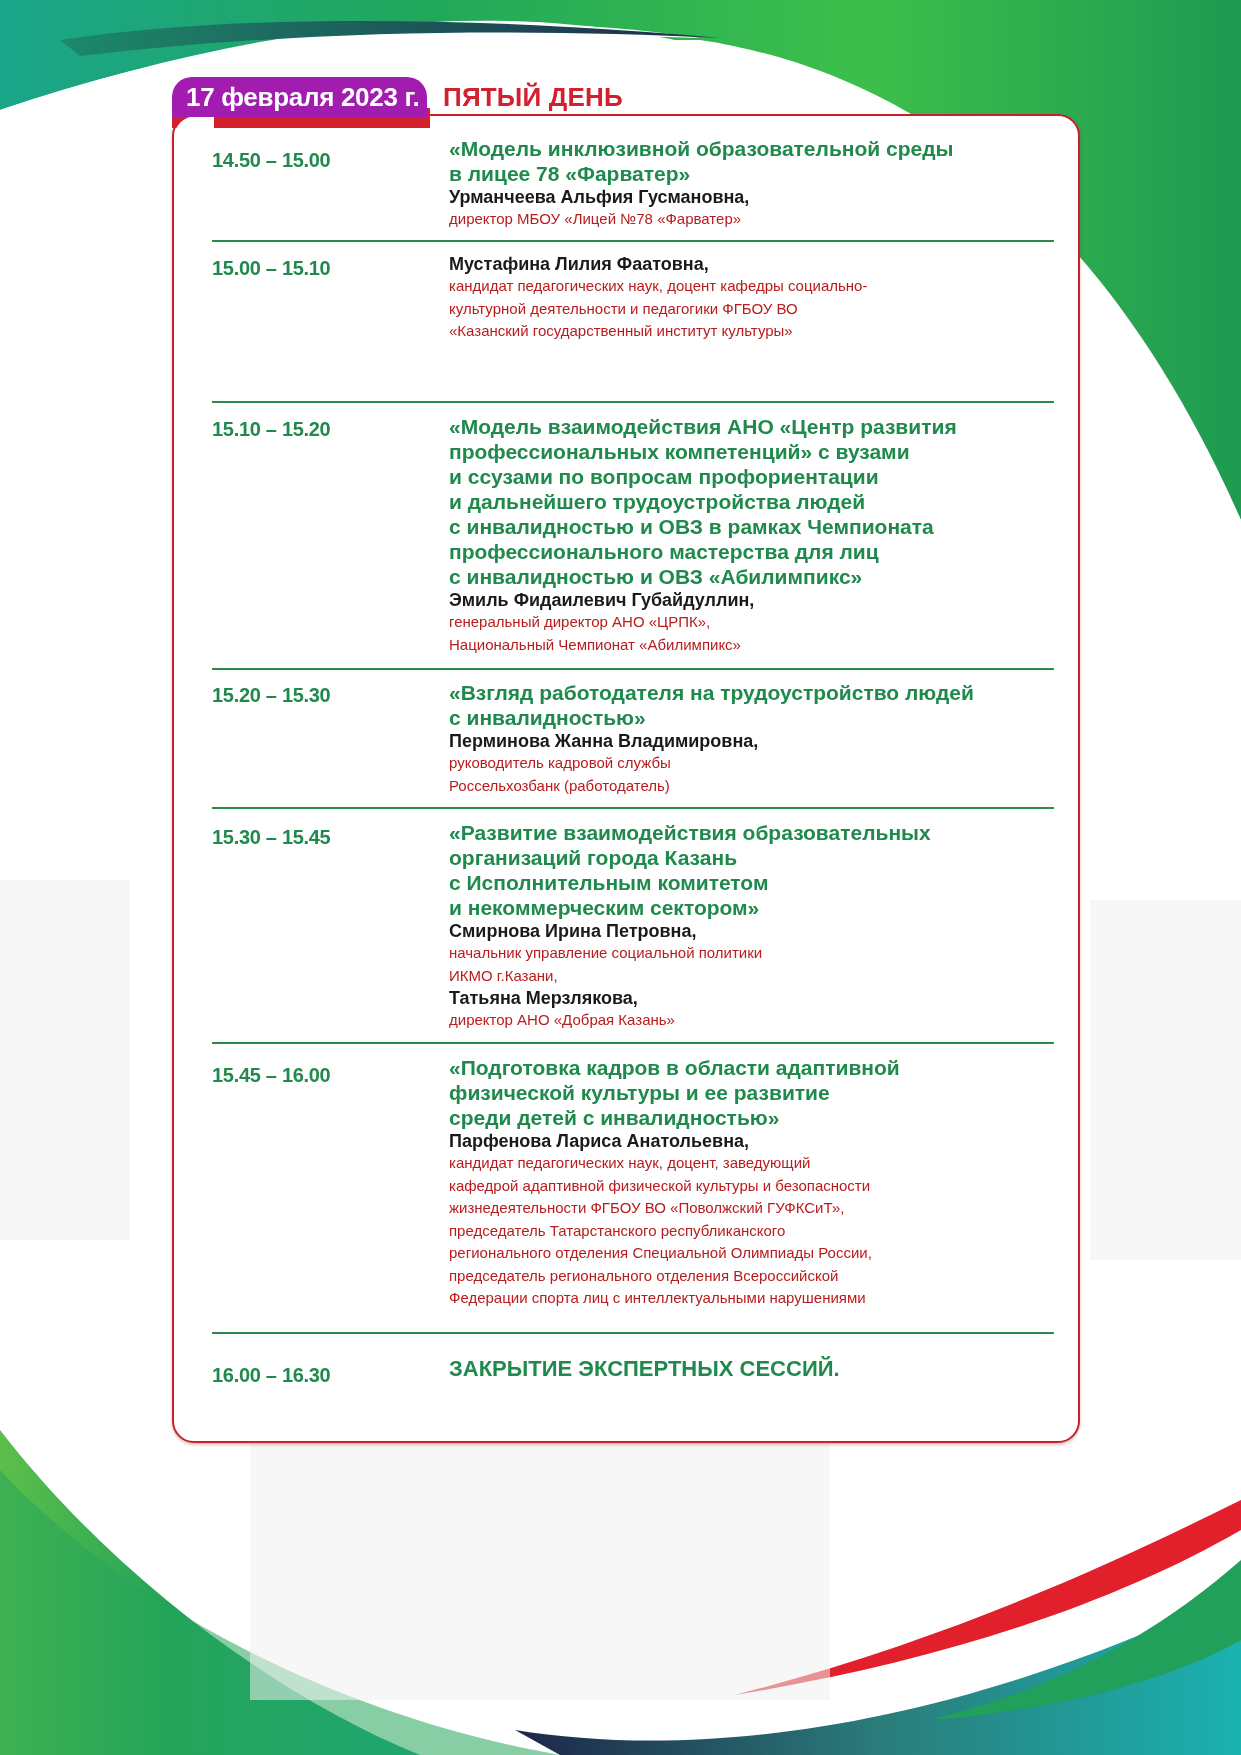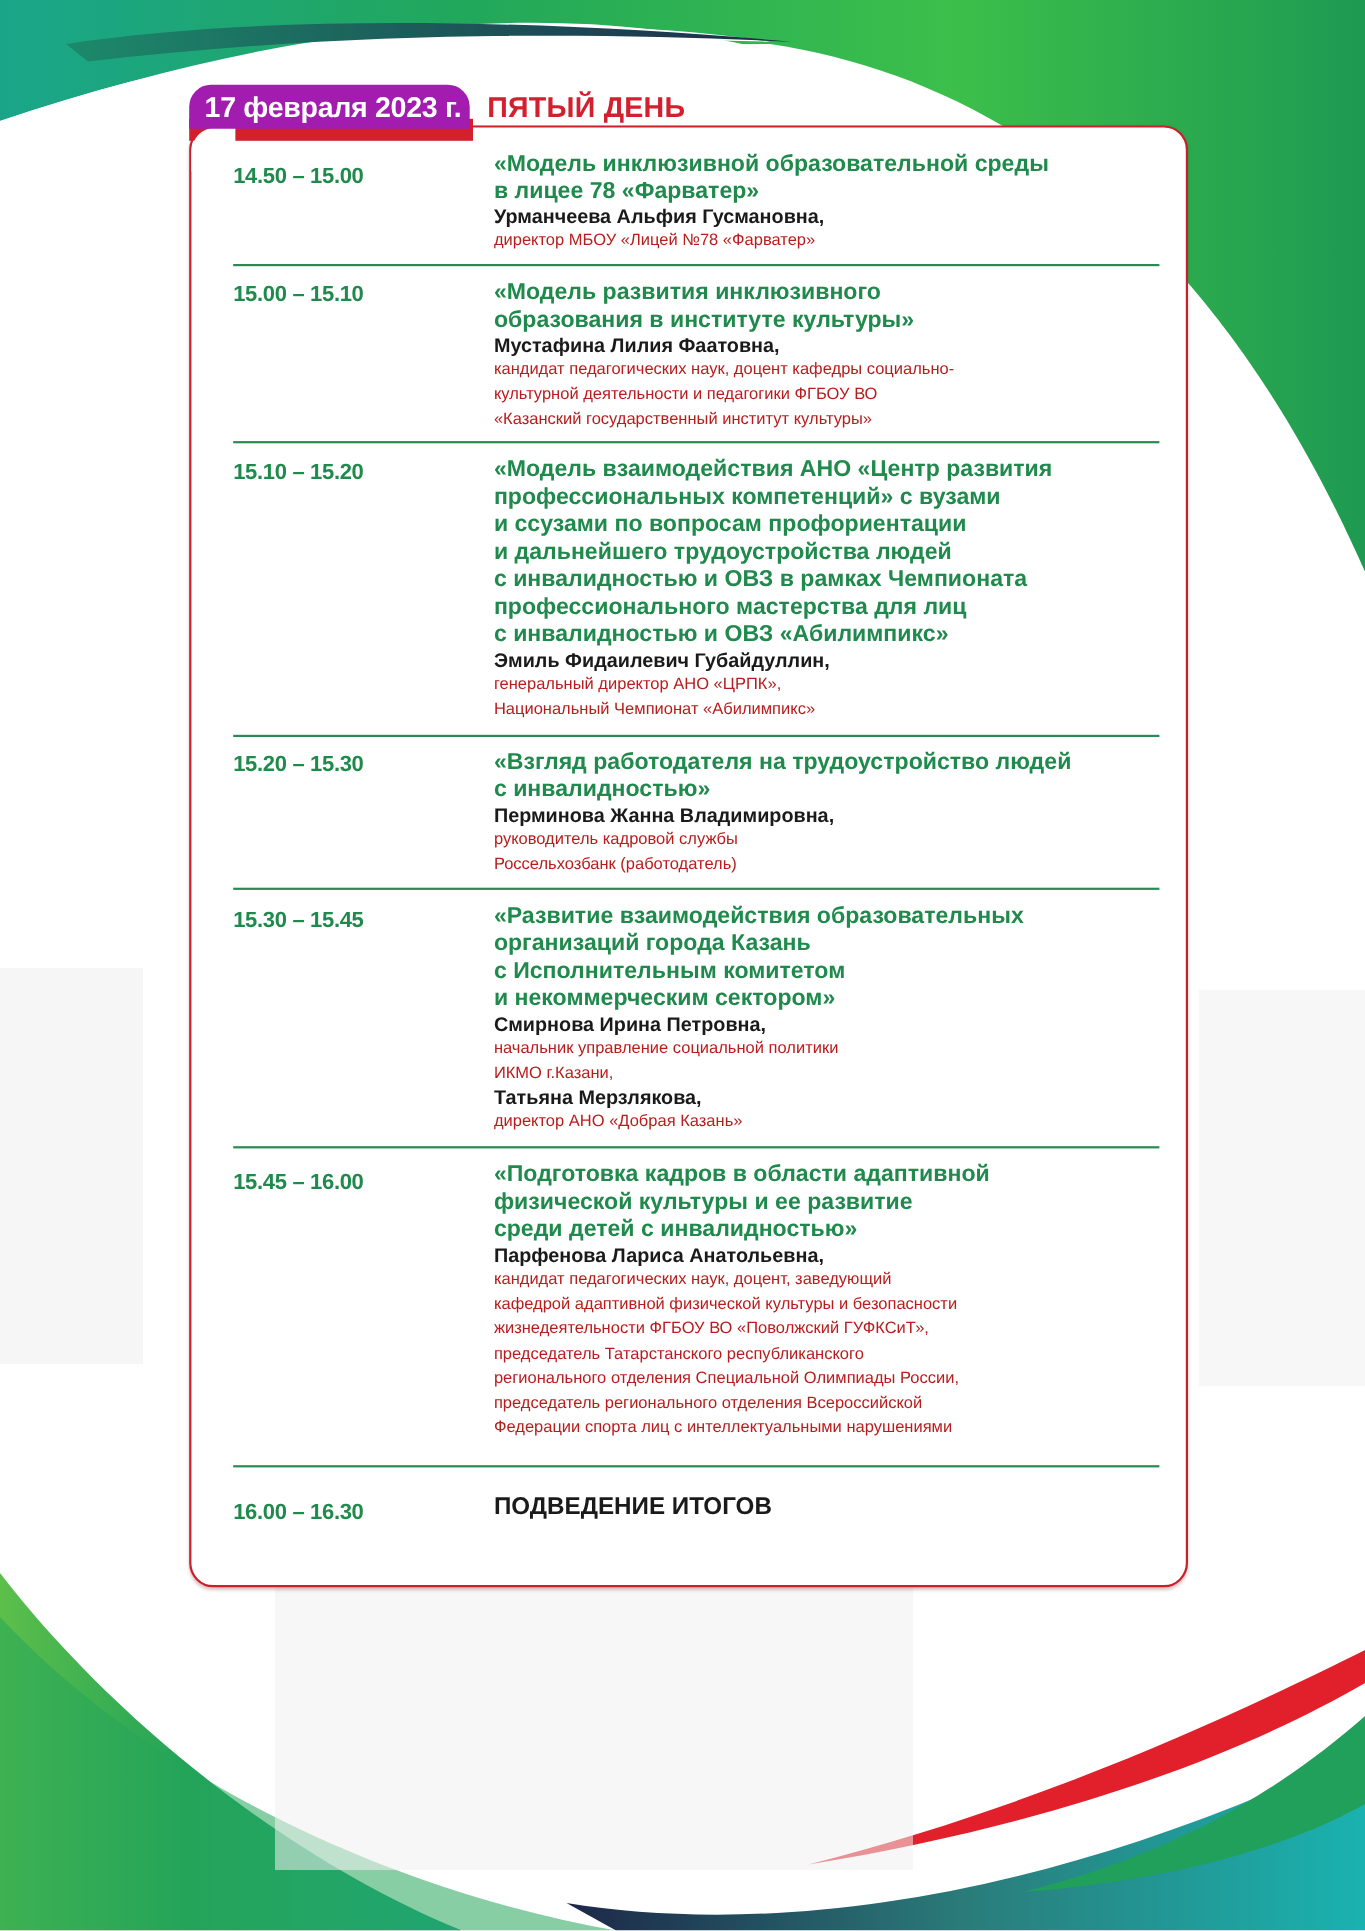--- a/index.html
+++ b/index.html
@@ -108,22 +108,20 @@
 в лицее 78 «Фарватер»</div>
     <div class="speaker">Урманчеева Альфия Гусмановна,</div>
     <div class="role">директор МБОУ «Лицей №78 «Фарватер»</div>
   </div>
 </div>
 <div class="divider" style="top:240px;"></div>
 
 <div class="row" style="top:253px;">
   <div class="time" style="top:4px;">15.00 – 15.10</div>
   <div class="content">
-    <div class="title">«Модель развития инклюзивного
-образования в институте культуры»</div>
     <div class="speaker">Мустафина Лилия Фаатовна,</div>
     <div class="role">кандидат педагогических наук, доцент кафедры социально-
 культурной деятельности и педагогики ФГБОУ ВО
 «Казанский государственный институт культуры»</div>
   </div>
 </div>
 <div class="divider" style="top:401px;"></div>
 
 <div class="row" style="top:414px;">
   <div class="time" style="top:4px;">15.10 – 15.20</div>
@@ -184,15 +182,15 @@
 регионального отделения Специальной Олимпиады России,
 председатель регионального отделения Всероссийской
 Федерации спорта лиц с интеллектуальными нарушениями</div>
   </div>
 </div>
 <div class="divider" style="top:1332px;"></div>
 
 <div class="row" style="top:1355px;">
   <div class="time" style="top:9px;">16.00 – 16.30</div>
   <div class="content">
-    <div class="closing-sub">ПОДВЕДЕНИЕ ИТОГОВ</div>
+    <div class="closing-title">ЗАКРЫТИЕ ЭКСПЕРТНЫХ СЕССИЙ.</div>
   </div>
 </div>
 
 </body></html>

